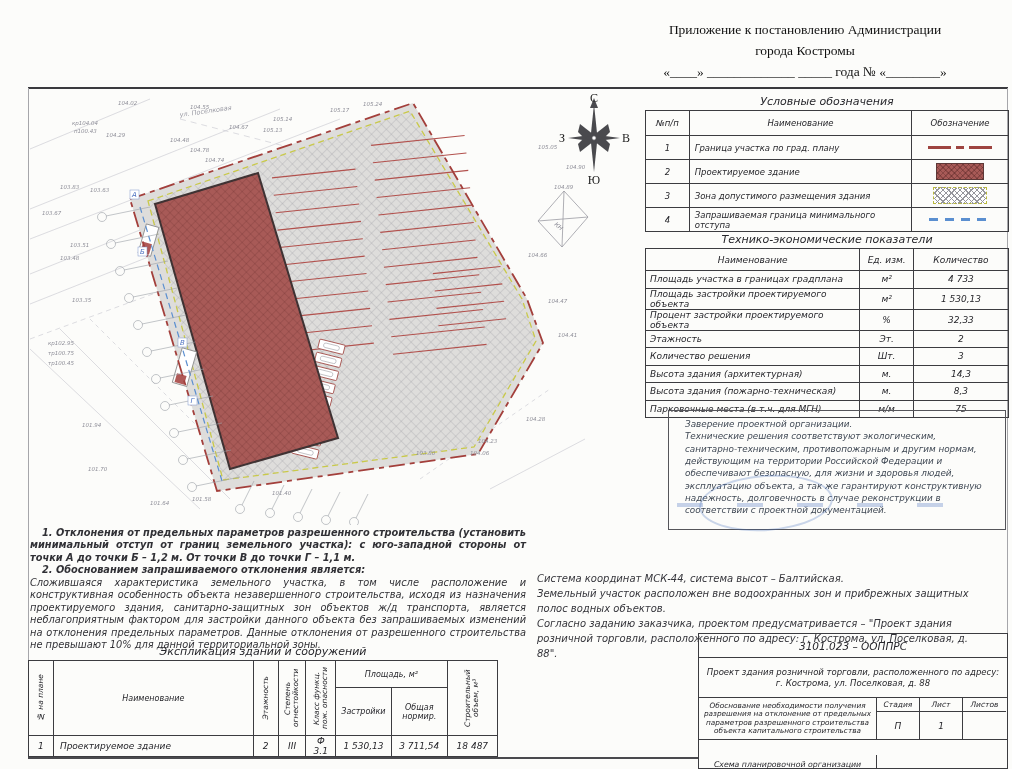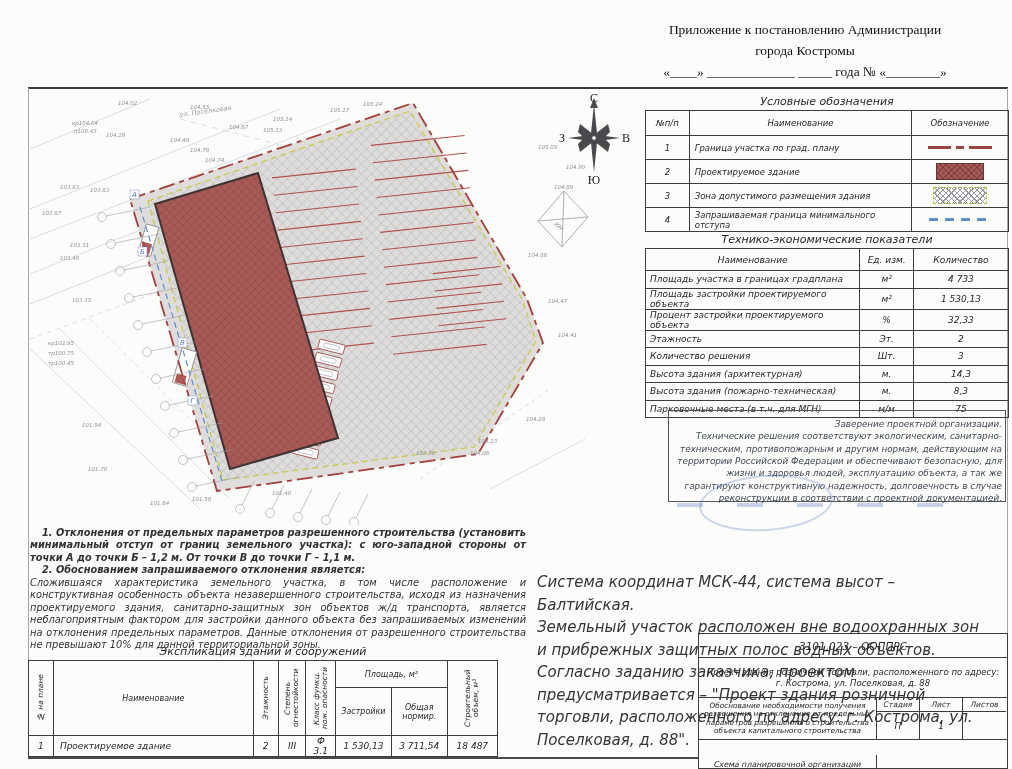--- a/index.html
+++ b/index.html
@@ -32,31 +32,31 @@
      background:repeating-linear-gradient(45deg,transparent 0 3px,#96969c 3px 4px),
                 repeating-linear-gradient(-45deg,transparent 0 3px,#96969c 3px 4px),#fff;}
   .sym-bluedash{width:62px;height:3px;background:repeating-linear-gradient(90deg,#5b8fd0 0 9px,transparent 9px 16px);}
   
   .tep{left:645px;top:233px;width:364px;}
   .tep table{width:364px;margin-top:2px;}
   .tep th{font-size:9px;height:19px;}
   .tep td{font-size:9px;height:16.5px;padding:0 4px;text-align:center;}
   .tep td.nm{text-align:left;}
   
-  .assure{left:668px;top:410px;width:338px;height:92px;border:1.5px solid #55555a;
-          font-size:8.8px;text-align:right;line-height:1.4;color:#3f4854;padding:7px 3px;box-sizing:border-box;}
+  .assure{left:668px;top:410px;width:338px;height:120px;border:1.5px solid #55555a;
+          font-size:8.8px;text-align:left;line-height:1.4;color:#3f4854;padding:7px 16px;box-sizing:border-box;}
   .stamp{left:30px;top:64px;width:130px;height:52px;border:2px solid rgba(70,110,190,.28);
          border-radius:50%;transform:rotate(-4deg);}
   .stamp2{left:8px;top:92px;width:300px;height:4px;
           background:repeating-linear-gradient(90deg,rgba(70,110,190,.30) 0 26px,transparent 26px 60px);}
   
   .notes{left:30px;top:527px;width:496px;font-size:9.8px;line-height:1.27;color:#303035;text-align:justify;}
   .notes .ind{text-indent:12px;font-weight:bold;}
   
-  .siteinfo{left:537px;top:571px;width:452px;font-size:15px;line-height:1.5;color:#34343a;}
+  .siteinfo{left:537px;top:571px;width:452px;font-size:10px;line-height:1.5;color:#34343a;}
   
   .expl{left:28px;top:645px;width:470px;}
   .expl table{width:470px;margin-top:2px;}
   .expl th{font-size:8px;padding:1px 2px;}
   .expl td{font-size:9px;height:20px;text-align:center;padding:0 3px;}
   .expl td.nm{text-align:left;padding-left:6px;}
   .rot{writing-mode:vertical-rl;transform:rotate(180deg);margin:0 auto;font-size:7.5px;line-height:1.1;max-height:66px;}
   
   .tblock{left:698px;top:633px;width:310px;height:136px;border:1.6px solid #3c3c40;box-sizing:border-box;
           font-size:8.5px;font-style:italic;color:#26262b;}

